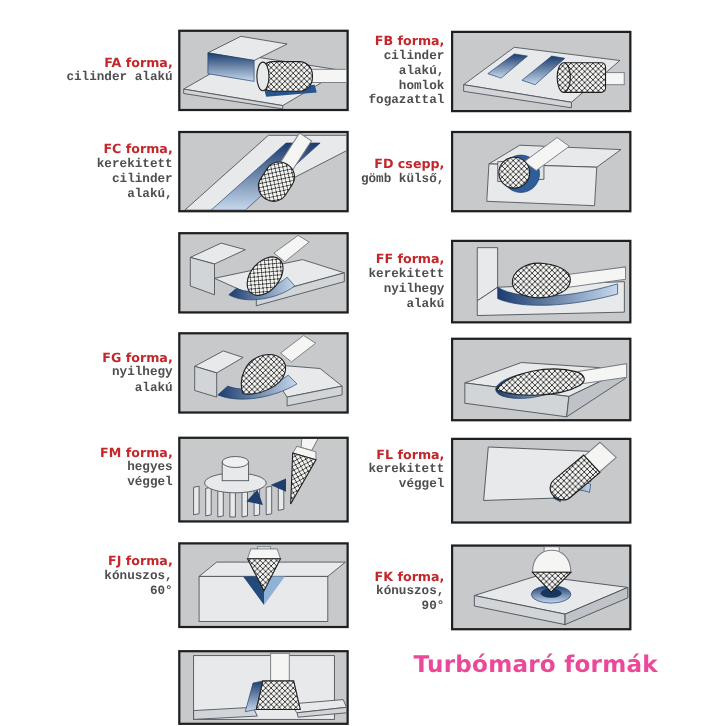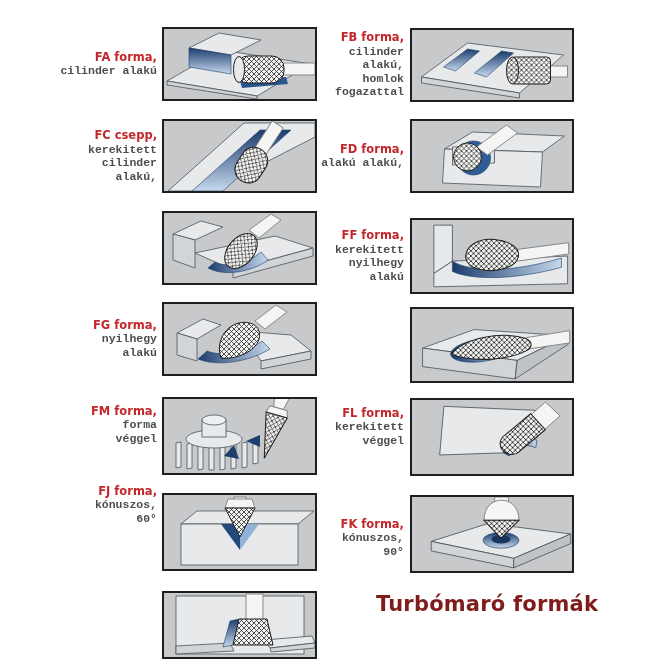--- a/index.html
+++ b/index.html
@@ -17,21 +17,21 @@
   .label .desc{white-space:pre-line;font-family:Liberation Mono, monospace;}
   .lab-left{left:36px;width:121px;}
   .lab-right{left:314px;width:90px;}
   .box{
     position:absolute;background:#c7c9cb;border:2px solid #1e1f20;box-sizing:border-box;
   }
   .box-left{left:162px;width:155px;}
   .box-right{left:410px;width:164px;}
   svg.ill{display:block;width:100%;height:100%;}
   .title{
-    position:absolute;left:376px;top:592px;font-size:21px;font-weight:bold;color:#7f1d1d;
+    position:absolute;left:376px;top:592px;font-size:21px;font-weight:bold;color:#ec4899;
     letter-spacing:.2px;
   }
   
   .blk{fill:#e7e9eb;stroke:#4d535a;stroke-width:.8;}
   .blk2{fill:#d2d5d8;stroke:#4d535a;stroke-width:.8;}
   .blk3{fill:#bfc3c7;stroke:#4d535a;stroke-width:.8;}
   .burr{fill:url(#xh);stroke:#1f1f1f;stroke-width:1;}
   .shk{fill:#f5f5f3;stroke:#7c8187;stroke-width:.9;}
   .blu{stroke:#1e3f6d;stroke-width:.6;}
 </style>
@@ -87,39 +87,39 @@
       <polygon class="blk2" points="5,47 103,63 103,68 5,53"></polygon>
       <polygon fill="url(#gb-v)" class="blu" points="27,37 51,19 63,21 39,41"></polygon>
       <polygon fill="url(#gb-v)" class="blu" points="58,43 85,21 97,23 70,47"></polygon>
       <rect class="shk" x="131" y="36" width="20" height="11"></rect>
       <rect class="burr" x="94" y="27" width="40" height="27" rx="4"></rect>
       <ellipse class="burr" cx="96" cy="40.5" rx="6" ry="13.5"></ellipse>
     </svg>
   </div>
 
   <div class="label lab-left" style="top:119px;height:74px">
-    <span class="code">FC csepp,</span>
+    <span class="code">FC forma,</span>
     <span class="desc">kerekitett
 cilinder
 alakú,</span>
   </div>
   <div class="box box-left" style="top:119px;height:74px">
     <svg class="ill" viewBox="0 0 151 70">
       <polygon class="blk" points="4,70 80,2 151,2 151,16 46,70"></polygon>
       <polygon fill="url(#gb-v)" class="blu" points="28,70 96,9 127,9 59,70"></polygon>
       <g transform="rotate(33 88 44)">
         <rect class="shk" x="81" y="-4" width="13" height="32"></rect>
         <rect class="burr" x="74" y="26" width="27" height="37" rx="13"></rect>
       </g>
     </svg>
   </div>
 
   <div class="label lab-right" style="top:119px;height:74px">
-    <span class="code">FD forma,</span>
-    <span class="desc">alakú alakú,</span>
+    <span class="code">FD csepp,</span>
+    <span class="desc">gömb külső,</span>
   </div>
   <div class="box box-right" style="top:119px;height:74px">
     <svg class="ill" viewBox="0 0 151 70">
       <polygon class="blk" points="28,28 56,11 148,15 126,31"></polygon>
       <polygon class="blk" points="28,28 126,31 124,66 26,62"></polygon>
       <polygon fill="#dfe2e4" stroke="#4d535a" stroke-width=".8" points="36,26 78,24 78,42 36,44"></polygon>
       <circle fill="#2f5d98" stroke="#1e3f6d" stroke-width=".6" cx="57" cy="37" r="17"></circle>
       <polygon class="shk" points="60,26 90,4 101,12 71,34"></polygon>
       <circle class="burr" cx="51" cy="36" r="14"></circle>
     </svg>
@@ -176,21 +176,21 @@
       <polygon class="blk2" points="8,38 100,50 98,68 8,56"></polygon>
       <polygon class="blk3" points="100,50 150,26 150,34 98,68"></polygon>
       <ellipse fill="url(#gb-h)" class="blu" transform="rotate(-8 66 40)" cx="66" cy="40" rx="31" ry="11"></ellipse>
       <polygon class="shk" points="108,28 151,21 151,33 110,39"></polygon>
       <path class="burr" d="M36,44 C48,28 84,22 106,28 C114,30 116,36 110,40 C92,50 56,52 36,44 Z"></path>
     </svg>
   </div>
 
   <div class="label lab-left" style="top:386px;height:78px">
     <span class="code">FM forma,</span>
-    <span class="desc">forma
+    <span class="desc">hegyes
 véggel</span>
   </div>
   <div class="box box-left" style="top:397px;height:78px">
     <svg class="ill" viewBox="0 0 151 70">
       <g>
         <polygon class="blk" points="12,42 17,41 17,66 12,67"></polygon>
         <polygon class="blk" points="23,43 28,42 28,67 23,68"></polygon>
         <polygon class="blk" points="34,44 39,43 39,68 34,69"></polygon>
         <polygon class="blk" points="45,44 50,44 50,69 45,69"></polygon>
         <polygon class="blk" points="56,44 61,44 61,68 56,69"></polygon>
@@ -218,21 +218,21 @@
   </div>
   <div class="box box-right" style="top:398px;height:78px">
     <svg class="ill" viewBox="0 0 151 70">
       <path class="blk" d="M30,6 L122,10 L118,36 C106,30 94,32 90,42 L86,50 L26,52 Z"></path>
       <path fill="url(#gb-h)" class="blu" d="M86,50 C90,38 104,33 118,38 L117,45 C106,41 95,43 92,53 Z"></path>
       <polygon class="shk" points="110,16 126,2 140,15 124,29"></polygon>
       <path class="burr" d="M86,48 C82,44 82,37 88,33 L112,13 L126,28 L101,49 C97,53 90,52 86,48 Z"></path>
     </svg>
   </div>
 
-  <div class="label lab-left" style="top:466px;height:78px">
+  <div class="label lab-left" style="top:485px;height:78px">
     <span class="code">FJ forma,</span>
     <span class="desc">kónuszos,
 60°</span>
   </div>
   <div class="box box-left" style="top:493px;height:78px">
     <svg class="ill" viewBox="0 0 151 70">
       <polygon class="blk" points="17,27 33,14 150,14 134,27"></polygon>
       <rect class="blk" x="17" y="27" width="117" height="41"></rect>
       <polygon fill="#24497c" points="57,27 76,27 76,53"></polygon>
       <polygon fill="#8fb2d6" points="76,27 95,27 76,53"></polygon>

